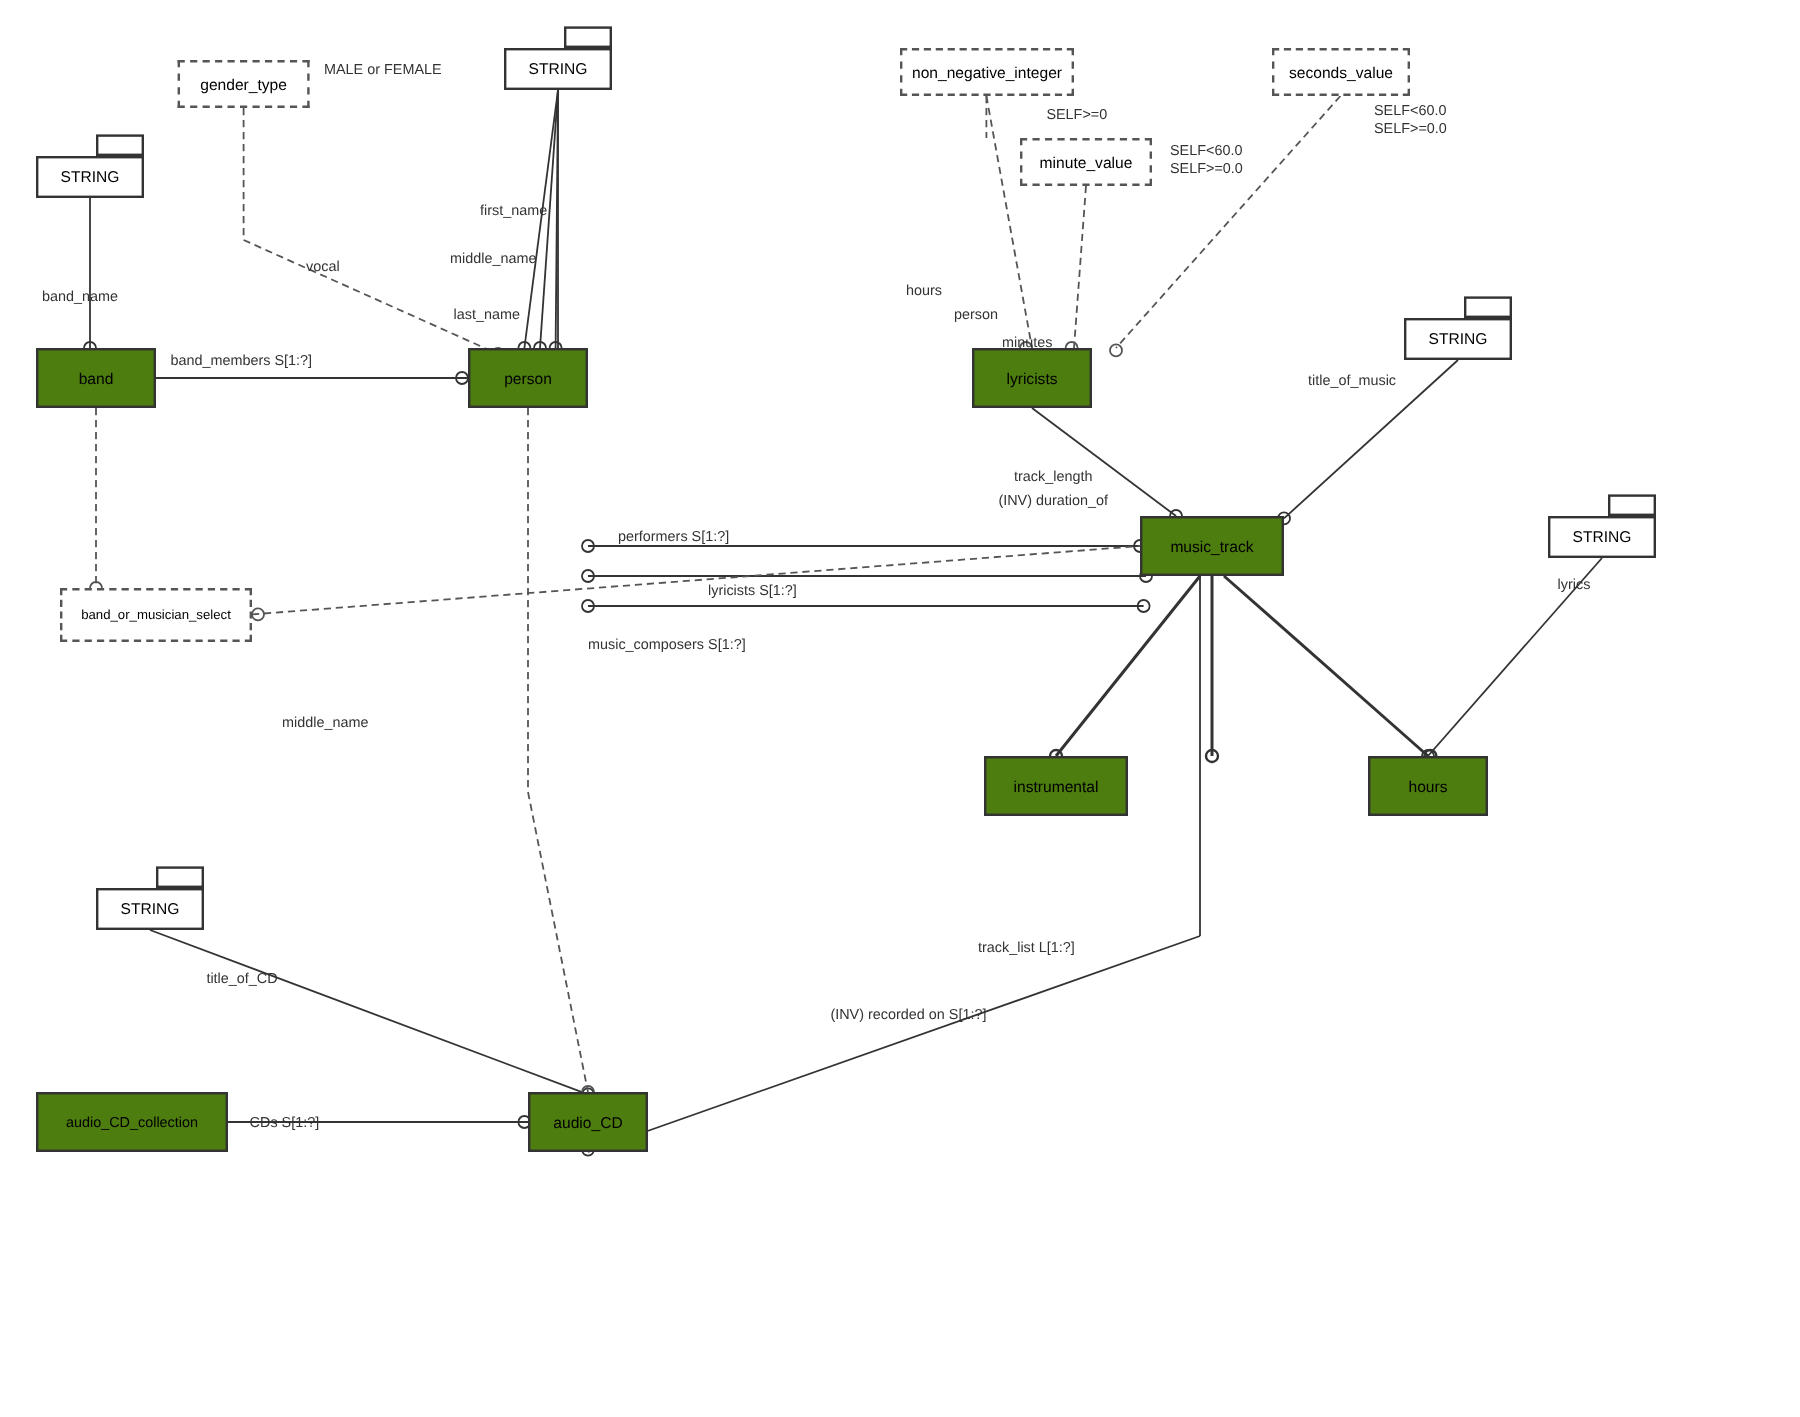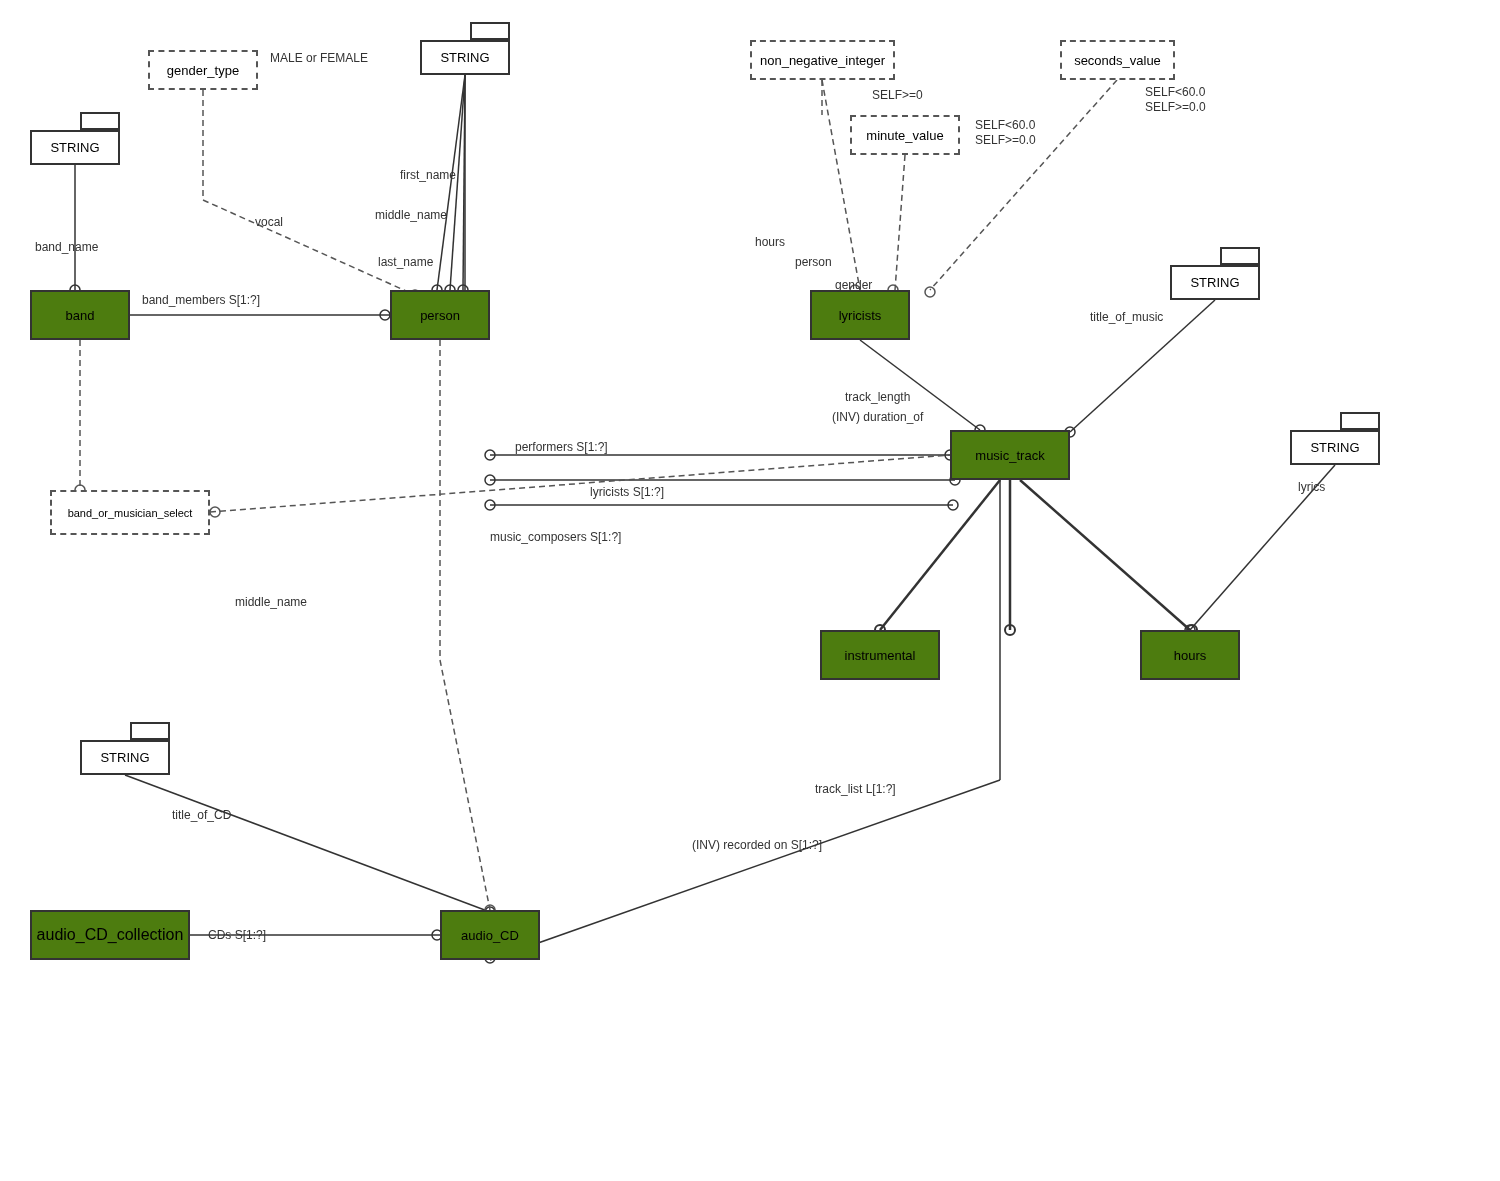--- a/index.html
+++ b/index.html
@@ -238,36 +238,36 @@
   <div class="box" style="left:1140px; top:630px; width:100px; height:50px;">
     <span>hours</span>
   </div>
 
   <div class="box-with-tab" style="left:80px; top:740px;">
     <div class="tab"></div>
     <div class="main-box" style="width:90px; height:35px;">STRING</div>
   </div>
 
   <div class="box" style="left:30px; top:910px; width:160px; height:50px;">
-    <span style="font-size:16px;">audio_CD_collection</span>
+    <span style="font-size:12px;">audio_CD_collection</span>
   </div>
 
   <div class="box" style="left:440px; top:910px; width:100px; height:50px;">
     <span>audio_CD</span>
   </div>
 
   <div class="label" style="left:35px; top:240px;">band_name</div>
   <div class="label" style="left:255px; top:215px;">vocal</div>
   <div class="label" style="left:400px; top:168px;">first_name</div>
   <div class="label" style="left:375px; top:208px;">middle_name</div>
   <div class="label" style="left:378px; top:255px;">last_name</div>
   <div class="label" style="left:142px; top:293px;">band_members S[1:?]</div>
   <div class="label" style="left:755px; top:235px;">hours</div>
   <div class="label" style="left:795px; top:255px;">person</div>
-  <div class="label" style="left:835px; top:278px;">gender</div>
+  <div class="label" style="left:835px; top:278px;">minutes</div>
   <div class="label" style="left:845px; top:390px;">track_length</div>
   <div class="label" style="left:832px; top:410px;">(INV) duration_of</div>
   <div class="label" style="left:1090px; top:310px;">title_of_music</div>
   <div class="label" style="left:515px; top:440px;">performers S[1:?]</div>
   <div class="label" style="left:590px; top:485px;">lyricists S[1:?]</div>
   <div class="label" style="left:490px; top:530px;">music_composers S[1:?]</div>
   <div class="label" style="left:1298px; top:480px;">lyrics</div>
   <div class="label" style="left:235px; top:595px;">middle_name</div>
   <div class="label" style="left:172px; top:808px;">title_of_CD</div>
   <div class="label" style="left:815px; top:782px;">track_list L[1:?]</div>

